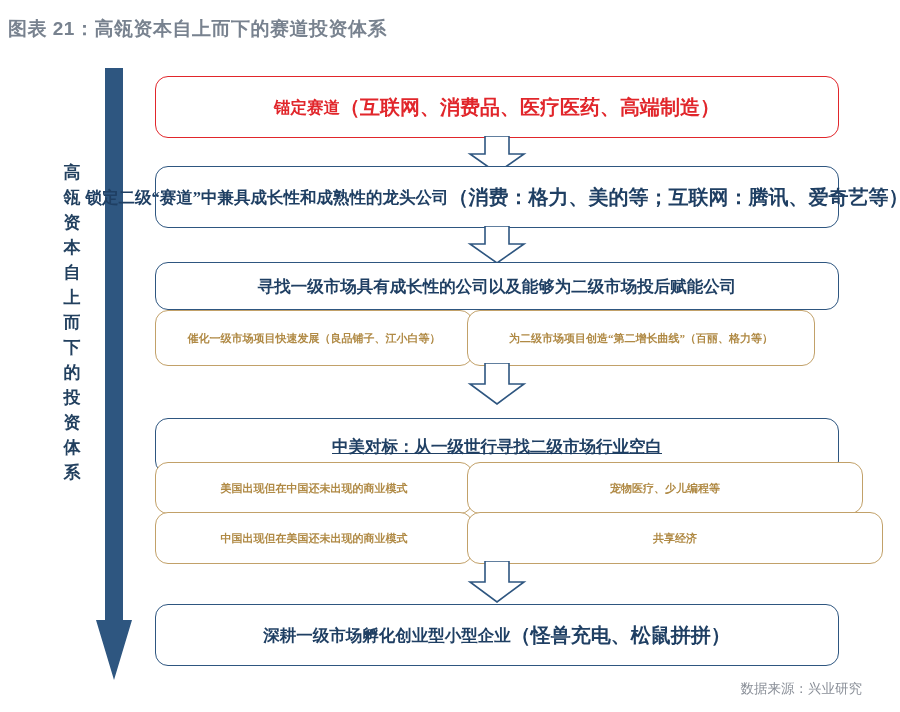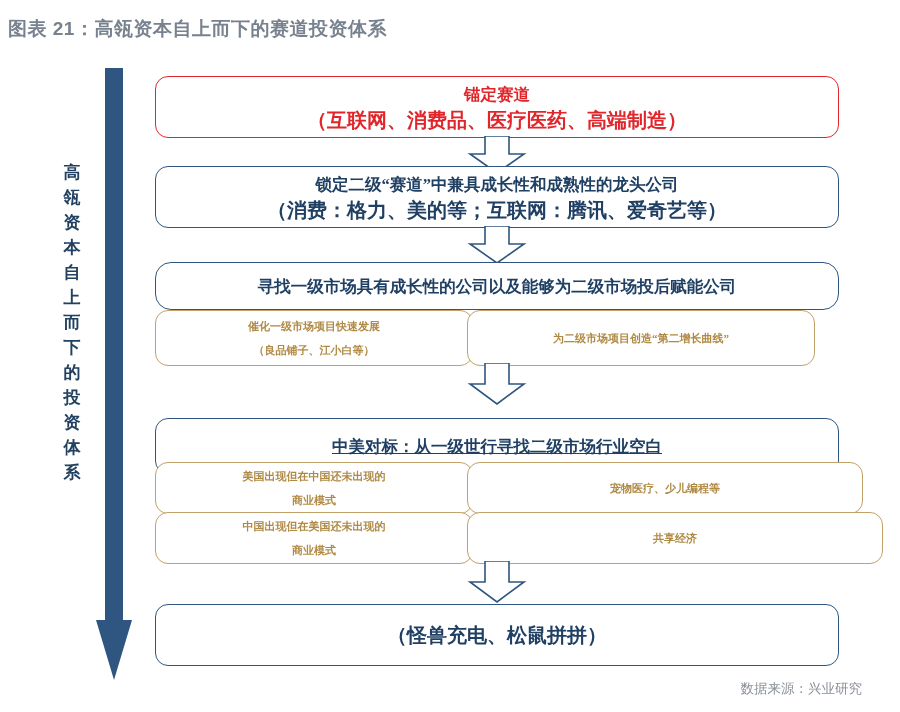--- a/index.html
+++ b/index.html
@@ -63,21 +63,20 @@
     width: 684px;
     height: 712px;
   }
 
   .node {
     position: absolute;
     box-sizing: border-box;
     background: #ffffff;
     border-radius: 13px;
     display: flex;
-    flex-direction: column;
     align-items: center;
     justify-content: center;
     text-align: center;
   }
 
   .node .ln {
     display: block;
     white-space: nowrap;
   }
 
@@ -170,31 +169,32 @@
 
   <div class="node blue" style="left:0px; top:166px; width:684px; height:62px;">
     <span class="ln l1">锁定二级“赛道”中兼具成长性和成熟性的龙头公司</span>
     <span class="ln l2">（消费：格力、美的等；互联网：腾讯、爱奇艺等）</span>
   </div>
 
   <svg class="conn" style="left:312px; top:226px; width:60px; height:38px;" viewBox="0 0 60 38">
     <polygon points="18,0 42,0 42,18 57,18 30,37 3,18 18,18" fill="#ffffff" stroke="#2E5680" stroke-width="1.6"></polygon>
   </svg>
 
-  <div class="node blue" style="left:0px; top:262px; width:684px; height:48px;border-radius:16px;">
+  <div class="node blue" style="left:0px; top:262px; width:684px; height:48px;">
     <span class="ln l1">寻找一级市场具有成长性的公司以及能够为二级市场投后赋能公司</span>
   </div>
 
   <div class="node tan" style="left:0px; top:310px; width:318px; height:56px;">
     <span class="ln l1">催化一级市场项目快速发展</span>
     <span class="ln l2">（良品铺子、江小白等）</span>
   </div>
 
   <div class="node tan" style="left:312px; top:310px; width:348px; height:56px;">
     <span class="ln l1">为二级市场项目创造“第二增长曲线”</span>
+    <span class="ln l2">（百丽、格力等）</span>
   </div>
 
   <svg class="conn" style="left:312px; top:363px; width:60px; height:42px;" viewBox="0 0 60 42">
     <polygon points="18,0 42,0 42,21 57,21 30,41 3,21 18,21" fill="#ffffff" stroke="#2E5680" stroke-width="1.6"></polygon>
   </svg>
 
   <div class="node blue" style="left:0px; top:418px; width:684px; height:56px;text-decoration:underline;">
     <span class="ln l1">中美对标：从一级世行寻找二级市场行业空白</span>
   </div>
 
@@ -214,18 +214,19 @@
 
   <div class="node tan" style="left:312px; top:512px; width:416px; height:52px;">
     <span class="ln l1">共享经济</span>
   </div>
 
   <svg class="conn" style="left:312px; top:561px; width:60px; height:42px;" viewBox="0 0 60 42">
     <polygon points="18,0 42,0 42,21 57,21 30,41 3,21 18,21" fill="#ffffff" stroke="#2E5680" stroke-width="1.6"></polygon>
   </svg>
 
   <div class="node blue" style="left:0px; top:604px; width:684px; height:62px;">
+    <span class="ln l1">深耕一级市场孵化创业型小型企业</span>
     <span class="ln l2">（怪兽充电、松鼠拼拼）</span>
   </div>
 
 </div>
 
 <div id="source-note">数据来源：兴业研究</div>
 
 </body></html>

